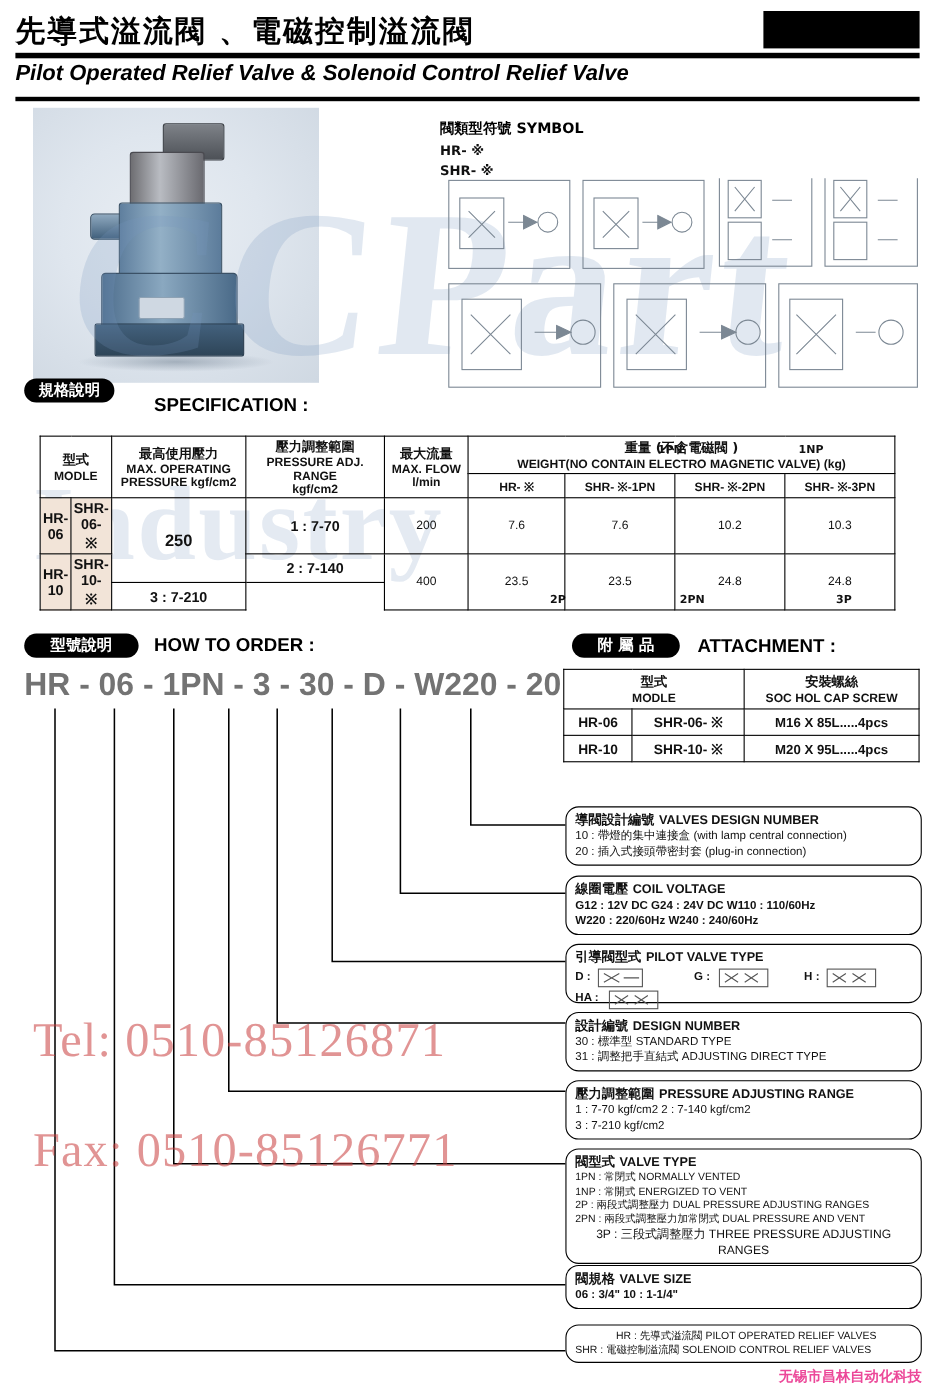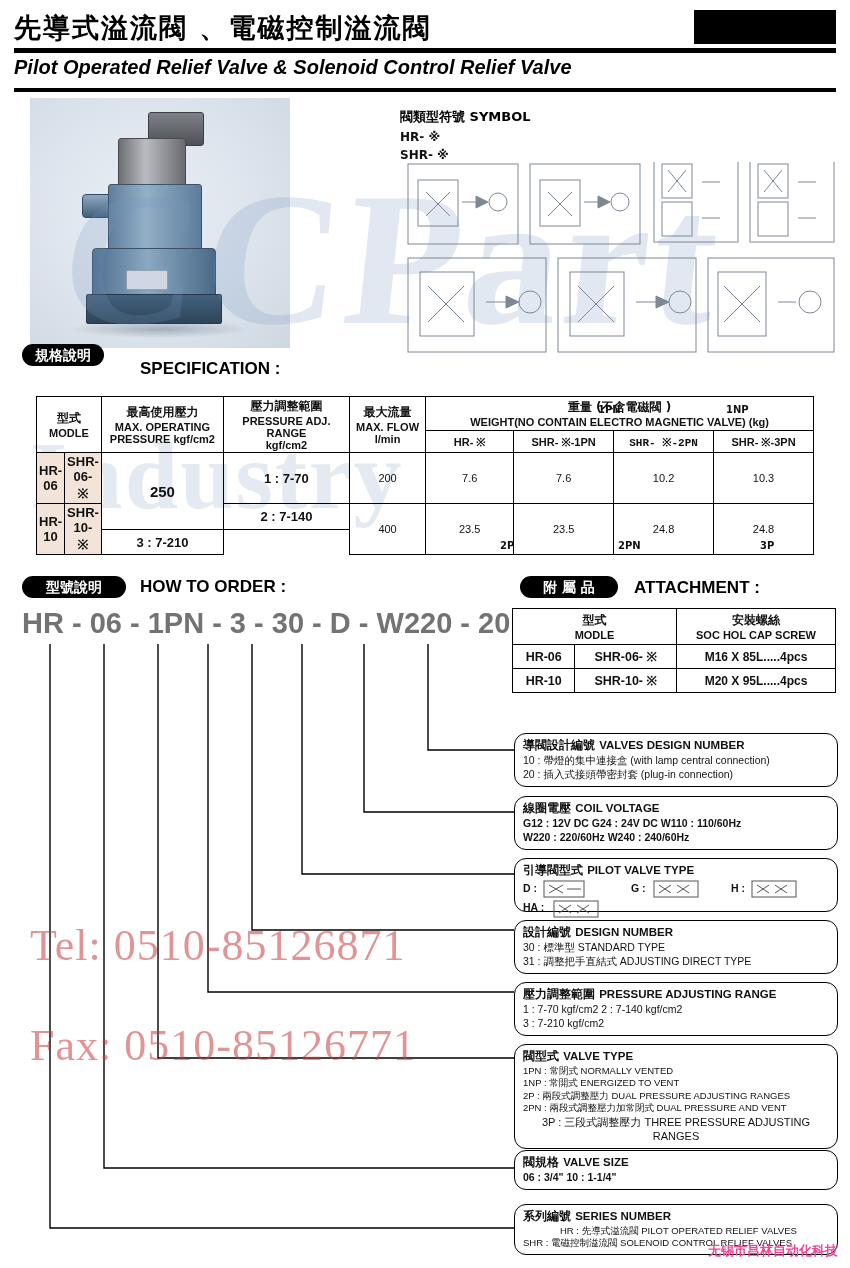--- a/index.html
+++ b/index.html
@@ -271,21 +271,21 @@
         <div>l/min</div>
       </td>
       <td class="h" colspan="4">
         <div class="cn">重量 (不含電磁閥 )</div>
         <div>WEIGHT(NO CONTAIN ELECTRO MAGNETIC VALVE) (kg)</div>
       </td>
     </tr>
     <tr>
       <td class="h" style="width:84px;">HR- ※</td>
       <td class="h" style="width:96px;">SHR- ※-1PN</td>
-      <td class="h" style="width:96px;font-family:Liberation Mono, monospace;">SHR- ※-2PN</td>
+      <td class="h" style="width:96px;">SHR- ※-2PN</td>
       <td class="h" style="width:96px;">SHR- ※-3PN</td>
     </tr>
 
     <tr>
       <td class="mdl" style="height:30px;">HR-06</td>
       <td class="mdl">SHR-06- ※</td>
       <td rowspan="2" class="bold" style="font-size:15px;">250</td>
       <td class="bold" style="font-size:13px;">1 : 7-70</td>
       <td rowspan="1">200</td>
       <td rowspan="1">7.6</td>
@@ -419,22 +419,20 @@
     <div style="font-size:11px;text-align:center;">3P : 三段式調整壓力  THREE PRESSURE ADJUSTING RANGES</div>
   </div>
 
   <div class="cal" style="left:514px;top:1150px;width:306px;">
     <div class="t"><span>閥規格</span>
       <span class="en">VALVE SIZE</span></div>
     <div class="bold">06 : 3/4"              10 : 1-1/4"</div>
   </div>
 
   <div class="cal" style="left:514px;top:1204px;width:306px;">
-    <div class="t"><span>系列編號</span>
-      <span class="en">SERIES NUMBER</span></div>
     <div style="font-size:9.5px;padding-left:37px;">HR : 先導式溢流閥  PILOT OPERATED RELIEF VALVES</div>
     <div style="font-size:9.5px;">SHR : 電磁控制溢流閥  SOLENOID CONTROL RELIEF VALVES</div>
   </div>
 
   <div class="tel">Tel: 0510-85126871</div>
   <div class="fax">Fax: 0510-85126771</div>
 
   <div class="footer-cn">无锡市昌林自动化科技</div>
 </div>
 

